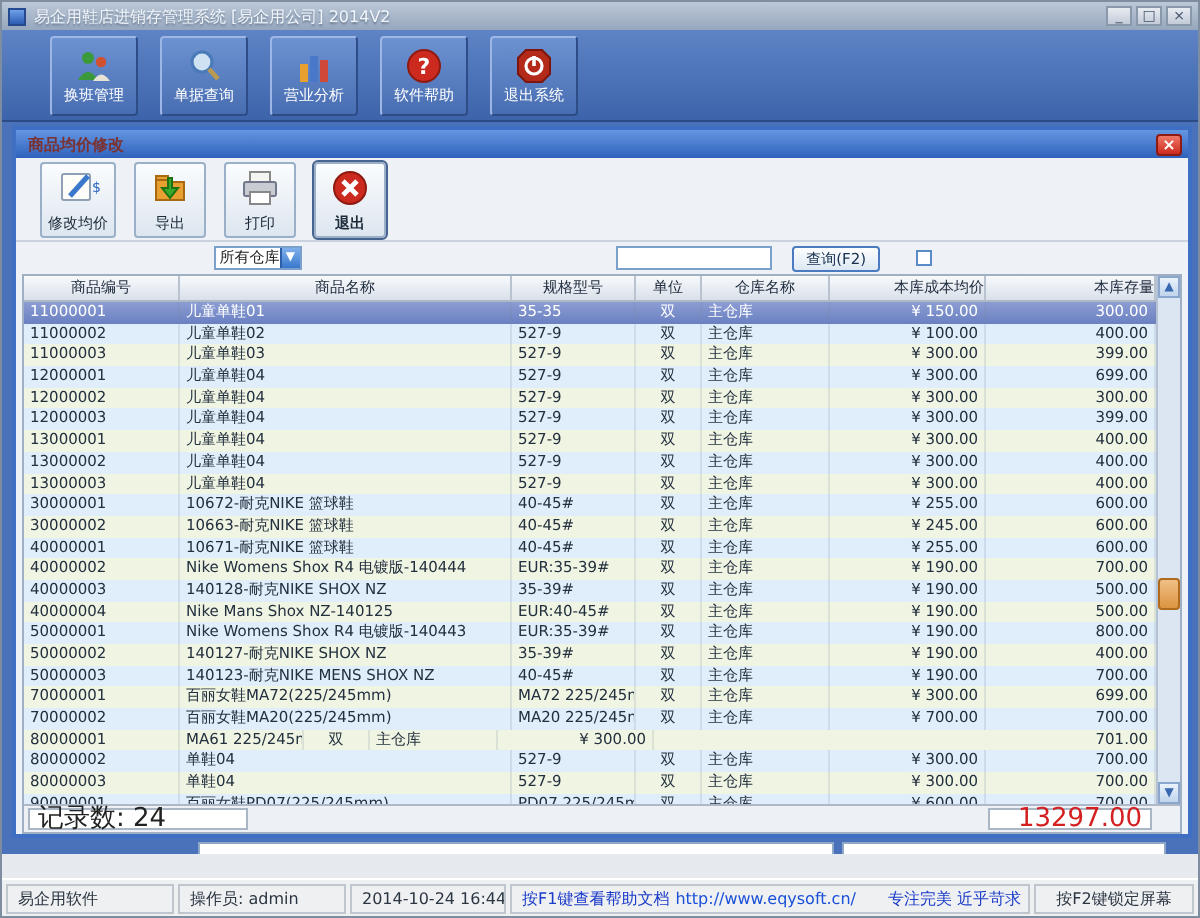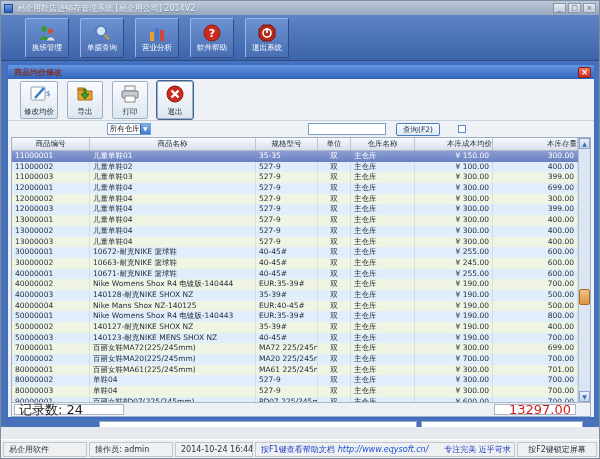--- a/index.html
+++ b/index.html
@@ -24,21 +24,21 @@
 
   
   .dialog { position:absolute; left:5px; top:2px; width:590px; height:356px; border:2px solid #3e6fc2; background:#eef1f5; display:flex; flex-direction:column; }
   .dlg-title { height:14px; background:linear-gradient(#6496e2,#2f62bc); display:flex; align-items:center; padding:0 3px 0 6px; flex:0 0 auto; }
   .dlg-title .dtext { flex:1; font-size:8px; color:#7b3232; font-weight:bold; }
   .dlg-close { width:13px; height:11px; background:linear-gradient(#f07868,#cc2a1e); border:1px solid #8e1a12; border-radius:2px; color:#fff; font-size:8px; line-height:9px; text-align:center; font-weight:bold; }
 
   .dlg-toolbar { height:42px; display:flex; align-items:center; gap:9px; padding:0 12px; background:#eef1f5; border-bottom:1px solid #c9d2dd; flex:0 0 auto; }
   .dbtn { min-width:36px; height:38px; padding:1px 3px; background:linear-gradient(#fafcfe,#dde6ef); border:1px solid #9ab0c8; border-radius:2px; display:flex; flex-direction:column; align-items:center; justify-content:center; }
   .dbtn .lbl { font-size:7.5px; color:#1c2a3a; white-space:nowrap; line-height:8px; }
-  .dbtn.focus { outline:1px solid #46648f; }
+  .dbtn.focus { outline:1px solid #46648f;font-weight:bold; }
 
   
   .filter { height:16px; display:flex; align-items:center; padding:0 10px 0 52px; gap:4px; flex:0 0 auto; }
   .flabel { font-size:8px; color:#1c2636; white-space:nowrap;margin-top:32px; }
   .combo { width:44px; height:12px; background:#fff; border:1px solid #7aa0cc; display:flex; }
   .combo .cval { flex:1; font-size:7.5px; color:#222; padding-left:2px; white-space:nowrap; }
   .combo .carr { width:11px; height:10px; background:linear-gradient(#7fb0ec,#3a78cc); border-left:1px solid #2c5ea8; color:#fff; font-size:6px; line-height:10px; text-align:center; }
   .tinput { width:78px; height:12px; background:#fff; border:1px solid #7aa0cc; margin-left:2px; font-size:8px; padding:0 2px; }
   .qbtn { height:13px; padding:0 6px; background:linear-gradient(#fdfefe,#dce8f4); border:1px solid #4a7ac0; border-radius:2px; font-size:7.5px; color:#16304e; margin-left:6px; white-space:nowrap; line-height:11px; }
   .chkwrap { display:flex; align-items:center; gap:3px; margin-left:14px; }
@@ -75,21 +75,21 @@
 
   
   .behind { position:absolute; left:0; right:0; top:358px; bottom:0; }
   .bpanel { position:absolute; top:2px; height:16px; background:#fff; border:1px solid #8fa8c8; }
   .bp1 { left:98px; width:318px; } .bp2 { left:420px; width:162px; }
 
   
   .statusbar { height:19px; background:#eef0f2; border-top:1px solid #fff; display:flex; align-items:center; gap:2px; padding:0 2px; flex:0 0 auto;margin-top:12px; }
   .ssec { height:15px; border:1px solid #c0c6ce; background:#eef0f2; font-size:8px; color:#2c3642; line-height:13px; padding:0 5px; white-space:nowrap; overflow:hidden; }
   .s1 { width:84px; } .s2 { width:84px; } .s3 { width:78px; }
-  .s4 { flex:1; color:#1a3ac8; } .s4 .url { color:#1a50d8; margin-left:3px;font-style:italic; } .s4 .slogan { margin-left:16px; color:#1a3ac8; }
+  .s4 { flex:1; color:#1a3ac8; } .s4 .url { color:#1a50d8; margin-left:3px; } .s4 .slogan { margin-left:16px; color:#1a3ac8; }
   .s5 { width:80px; text-align:center; }
 </style>
 </head>
 <body>
 
 <div class="window">
 
   <div class="titlebar">
     <div class="app-ico"></div>
     <div class="ttext">易企用鞋店进销存管理系统 [易企用公司] 2014V2</div>
@@ -397,21 +397,20 @@
                   <div class="tcell c0">70000002</div>
                   <div class="tcell c1">百丽女鞋MA20(225/245mm)</div>
                   <div class="tcell c2">MA20 225/245mm</div>
                   <div class="tcell c3">双</div>
                   <div class="tcell c4">主仓库</div>
                   <div class="tcell c5">¥ 700.00</div>
                   <div class="tcell c6">700.00</div>
                 </div>
                 <div class="trow alt-c">
                   <div class="tcell c0">80000001</div>
-                  <div class="tcell c1">百丽女鞋MA61(225/245mm)</div>
                   <div class="tcell c2">MA61 225/245mm</div>
                   <div class="tcell c3">双</div>
                   <div class="tcell c4">主仓库</div>
                   <div class="tcell c5">¥ 300.00</div>
                   <div class="tcell c6">701.00</div>
                 </div>
                 <div class="trow alt-b">
                   <div class="tcell c0">80000002</div>
                   <div class="tcell c1">单鞋04</div>
                   <div class="tcell c2">527-9</div>

